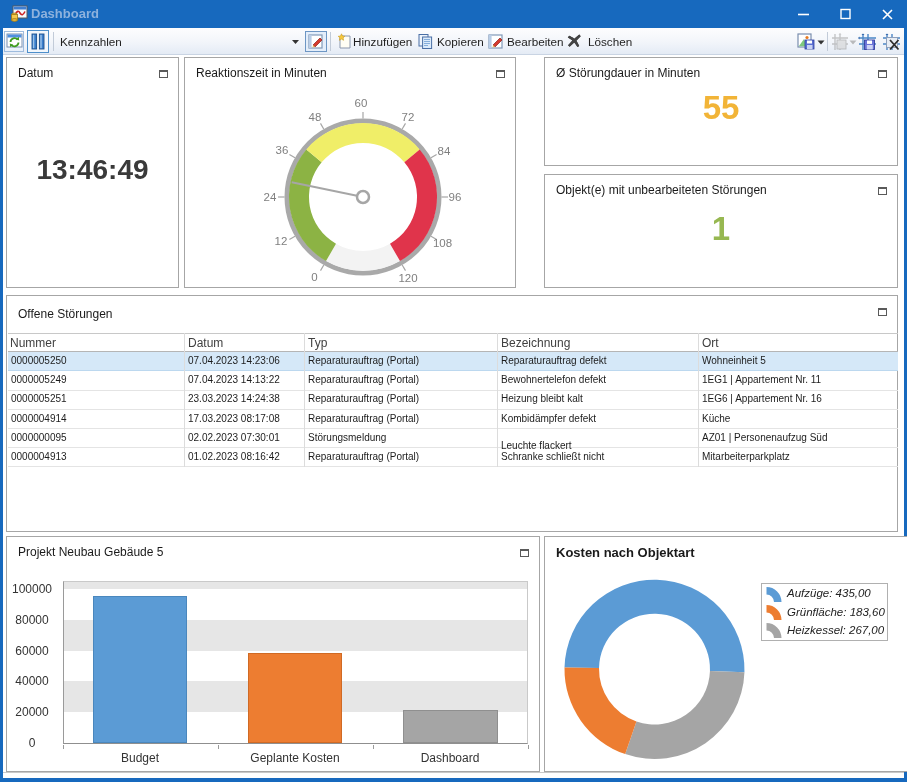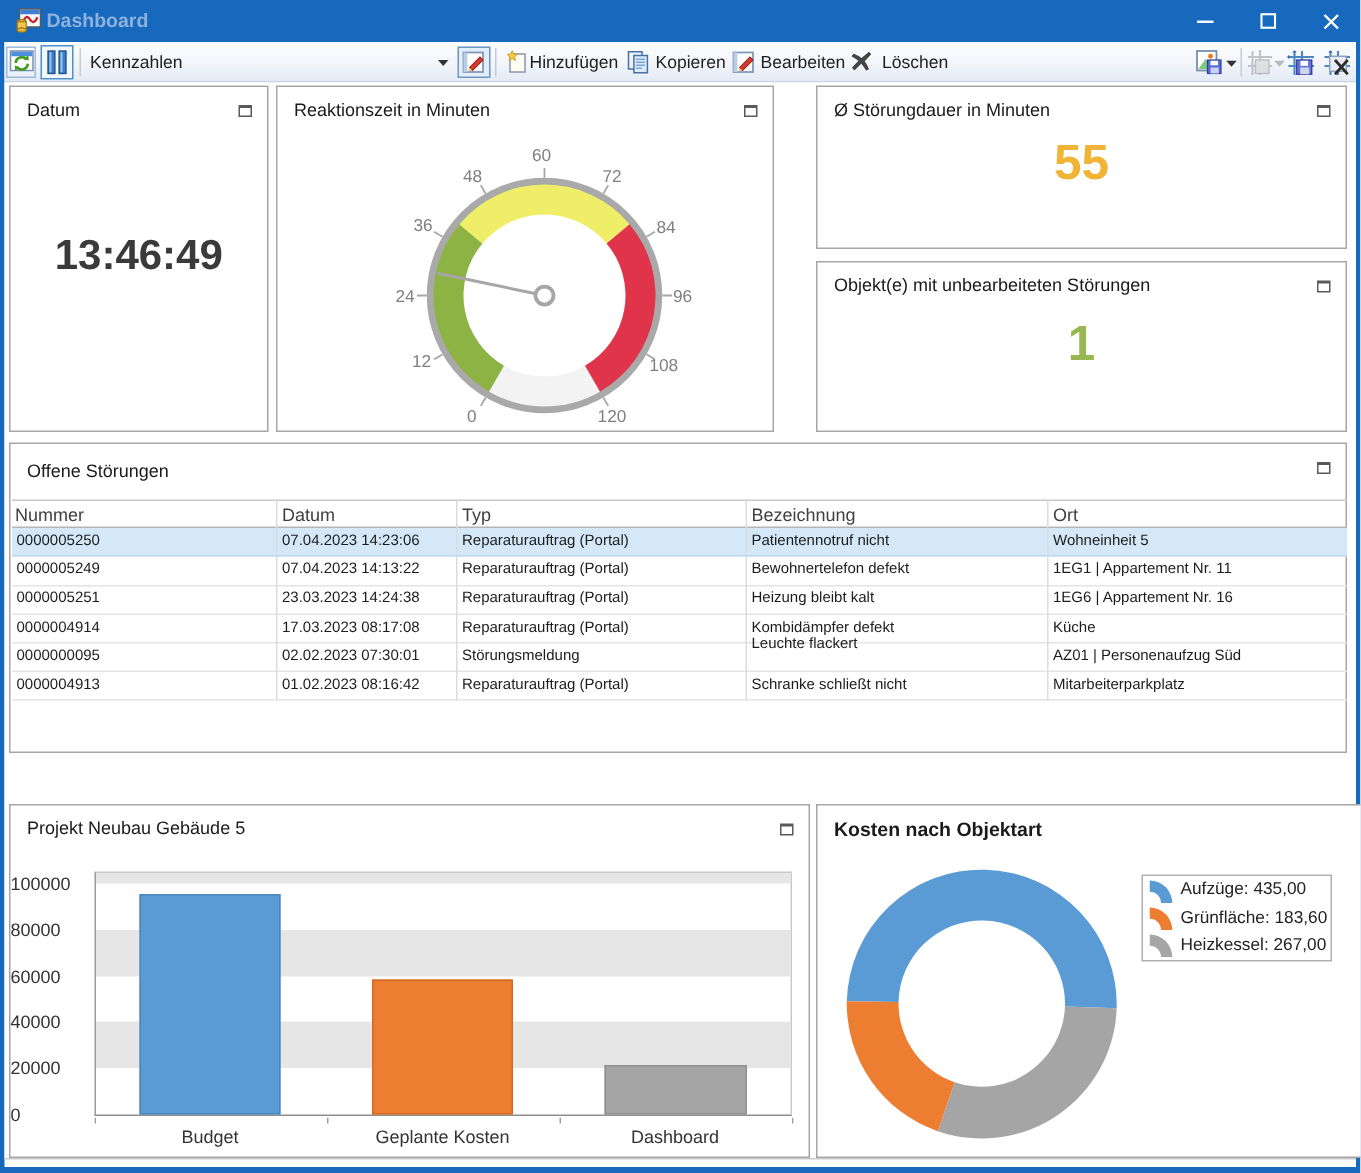--- a/index.html
+++ b/index.html
@@ -20,27 +20,27 @@
 
 .panel { position:absolute; background:#fff; border:1px solid #a6a6a6; }
 .ptitle { position:absolute; left:11px; top:8px; font-size:12px; color:#1a1a1a; white-space:nowrap; }
 .pmin { position:absolute; right:10px; top:12px; width:9px; height:8px; border:1px solid #5a5a5a; border-top:2px solid #5a5a5a; background:#fff; }
 
 .hdr { position:absolute; font-size:12px; color:#404040; top:40px; }
 .cell { position:absolute; font-size:10px; color:#1c1c1c; white-space:nowrap; }
 .row { position:absolute; left:1px; width:890px; height:19px; border-bottom:1px solid #e4e4e4; }
 .colline { position:absolute; top:37px; width:1px; height:134px; background:#dcdcdc; }
 
-.ylab { position:absolute; font-size:12px; color:#333; width:50px; text-align:left; }
+.ylab { position:absolute; font-size:12px; color:#333; width:50px; text-align:center; }
 .xlab { position:absolute; font-size:12px; color:#333; width:140px; text-align:center; top:214px; }
 .bar { position:absolute; }
 .stripe { position:absolute; left:0; width:100%; background:#e6e6e6; }
 
 .kpi { position:absolute; left:0; width:100%; text-align:center; font-weight:bold; font-size:33px; }
-.legrow { position:absolute; left:6px; font-size:11.5px; color:#222; white-space:nowrap; }
+.legrow { position:absolute; left:6px; font-size:11.5px; color:#222; white-space:nowrap;font-style:italic; }
 </style>
 </head>
 <body>
 <div class="abs" id="titlebar"></div>
 <div class="abs" id="borderL"></div>
 <div class="abs" id="borderR"></div>
 <div class="abs" id="borderB"></div>
 <div class="abs" id="title-text">Dashboard</div>
 
 <svg class="abs" style="left:10px;top:5px" width="18" height="18" viewBox="0 0 18 18">
@@ -206,21 +206,21 @@
   <div class="ptitle">Ø Störungdauer in Minuten</div>
     <div class="pmin"></div>
   <div class="kpi" style="top:31px;color:#f2b437">55</div>
 </div>
 <div class="panel" style="left:544px;top:174px;width:354px;height:114px">
   <div class="ptitle">Objekt(e) mit unbearbeiteten Störungen</div>
     <div class="pmin"></div>
   <div class="kpi" style="top:35px;color:#97b851">1</div>
 </div>
 
-<div class="panel" style="left:6px;top:295px;width:892px;height:207px">
+<div class="panel" style="left:6px;top:295px;width:892px;height:237px">
   <div class="ptitle" style="top:11px">Offene Störungen</div>
     <div class="pmin"></div>
   <div class="abs" style="left:1px;top:37px;width:890px;height:1px;background:#c8c8c8"></div>
   <div class="hdr" style="left:3px">Nummer</div>
   <div class="hdr" style="left:181px">Datum</div>
   <div class="hdr" style="left:301px">Typ</div>
   <div class="hdr" style="left:494px">Bezeichnung</div>
   <div class="hdr" style="left:695px">Ort</div>
   <div class="abs" style="left:1px;top:55px;width:890px;height:1px;background:#b5b5b5"></div>
   <div class="row" style="top:56px;background:#d5e8f8;border-bottom:1px solid #bcd8ef"></div>
@@ -229,41 +229,41 @@
   <div class="row" style="top:114px"></div>
   <div class="row" style="top:133px"></div>
   <div class="row" style="top:152px"></div>
   <div class="colline" style="left:177px"></div>
   <div class="colline" style="left:297px"></div>
   <div class="colline" style="left:490px"></div>
   <div class="colline" style="left:691px"></div>
   <div class="cell" style="top:59px;left:4px">0000005250</div>
     <div class="cell" style="top:59px;left:181px">07.04.2023 14:23:06</div>
     <div class="cell" style="top:59px;left:301px">Reparaturauftrag (Portal)</div>
-    <div class="cell" style="top:59px;left:494px">Patientennotruf nicht</div>
+    <div class="cell" style="top:59px;left:494px">Reparaturauftrag defekt</div>
     <div class="cell" style="top:59px;left:695px">Wohneinheit 5</div>
   <div class="cell" style="top:78px;left:4px">0000005249</div>
     <div class="cell" style="top:78px;left:181px">07.04.2023 14:13:22</div>
     <div class="cell" style="top:78px;left:301px">Reparaturauftrag (Portal)</div>
     <div class="cell" style="top:78px;left:494px">Bewohnertelefon defekt</div>
     <div class="cell" style="top:78px;left:695px">1EG1 | Appartement Nr. 11</div>
   <div class="cell" style="top:97px;left:4px">0000005251</div>
     <div class="cell" style="top:97px;left:181px">23.03.2023 14:24:38</div>
     <div class="cell" style="top:97px;left:301px">Reparaturauftrag (Portal)</div>
     <div class="cell" style="top:97px;left:494px">Heizung bleibt kalt</div>
     <div class="cell" style="top:97px;left:695px">1EG6 | Appartement Nr. 16</div>
   <div class="cell" style="top:117px;left:4px">0000004914</div>
     <div class="cell" style="top:117px;left:181px">17.03.2023 08:17:08</div>
     <div class="cell" style="top:117px;left:301px">Reparaturauftrag (Portal)</div>
     <div class="cell" style="top:117px;left:494px">Kombidämpfer defekt</div>
     <div class="cell" style="top:117px;left:695px">Küche</div>
   <div class="cell" style="top:136px;left:4px">0000000095</div>
     <div class="cell" style="top:136px;left:181px">02.02.2023 07:30:01</div>
     <div class="cell" style="top:136px;left:301px">Störungsmeldung</div>
-    <div class="cell" style="top:128px;left:494px">Leuchte flackert</div>
+    <div class="cell" style="top:144px;left:494px">Leuchte flackert</div>
     <div class="cell" style="top:136px;left:695px">AZ01 | Personenaufzug Süd</div>
   <div class="cell" style="top:155px;left:4px">0000004913</div>
     <div class="cell" style="top:155px;left:181px">01.02.2023 08:16:42</div>
     <div class="cell" style="top:155px;left:301px">Reparaturauftrag (Portal)</div>
     <div class="cell" style="top:155px;left:494px">Schranke schließt nicht</div>
     <div class="cell" style="top:155px;left:695px">Mitarbeiterparkplatz</div>
 </div>
 
 <div class="panel" style="left:6px;top:536px;width:534px;height:236px">
   <div class="ptitle">Projekt Neubau Gebäude 5</div>

